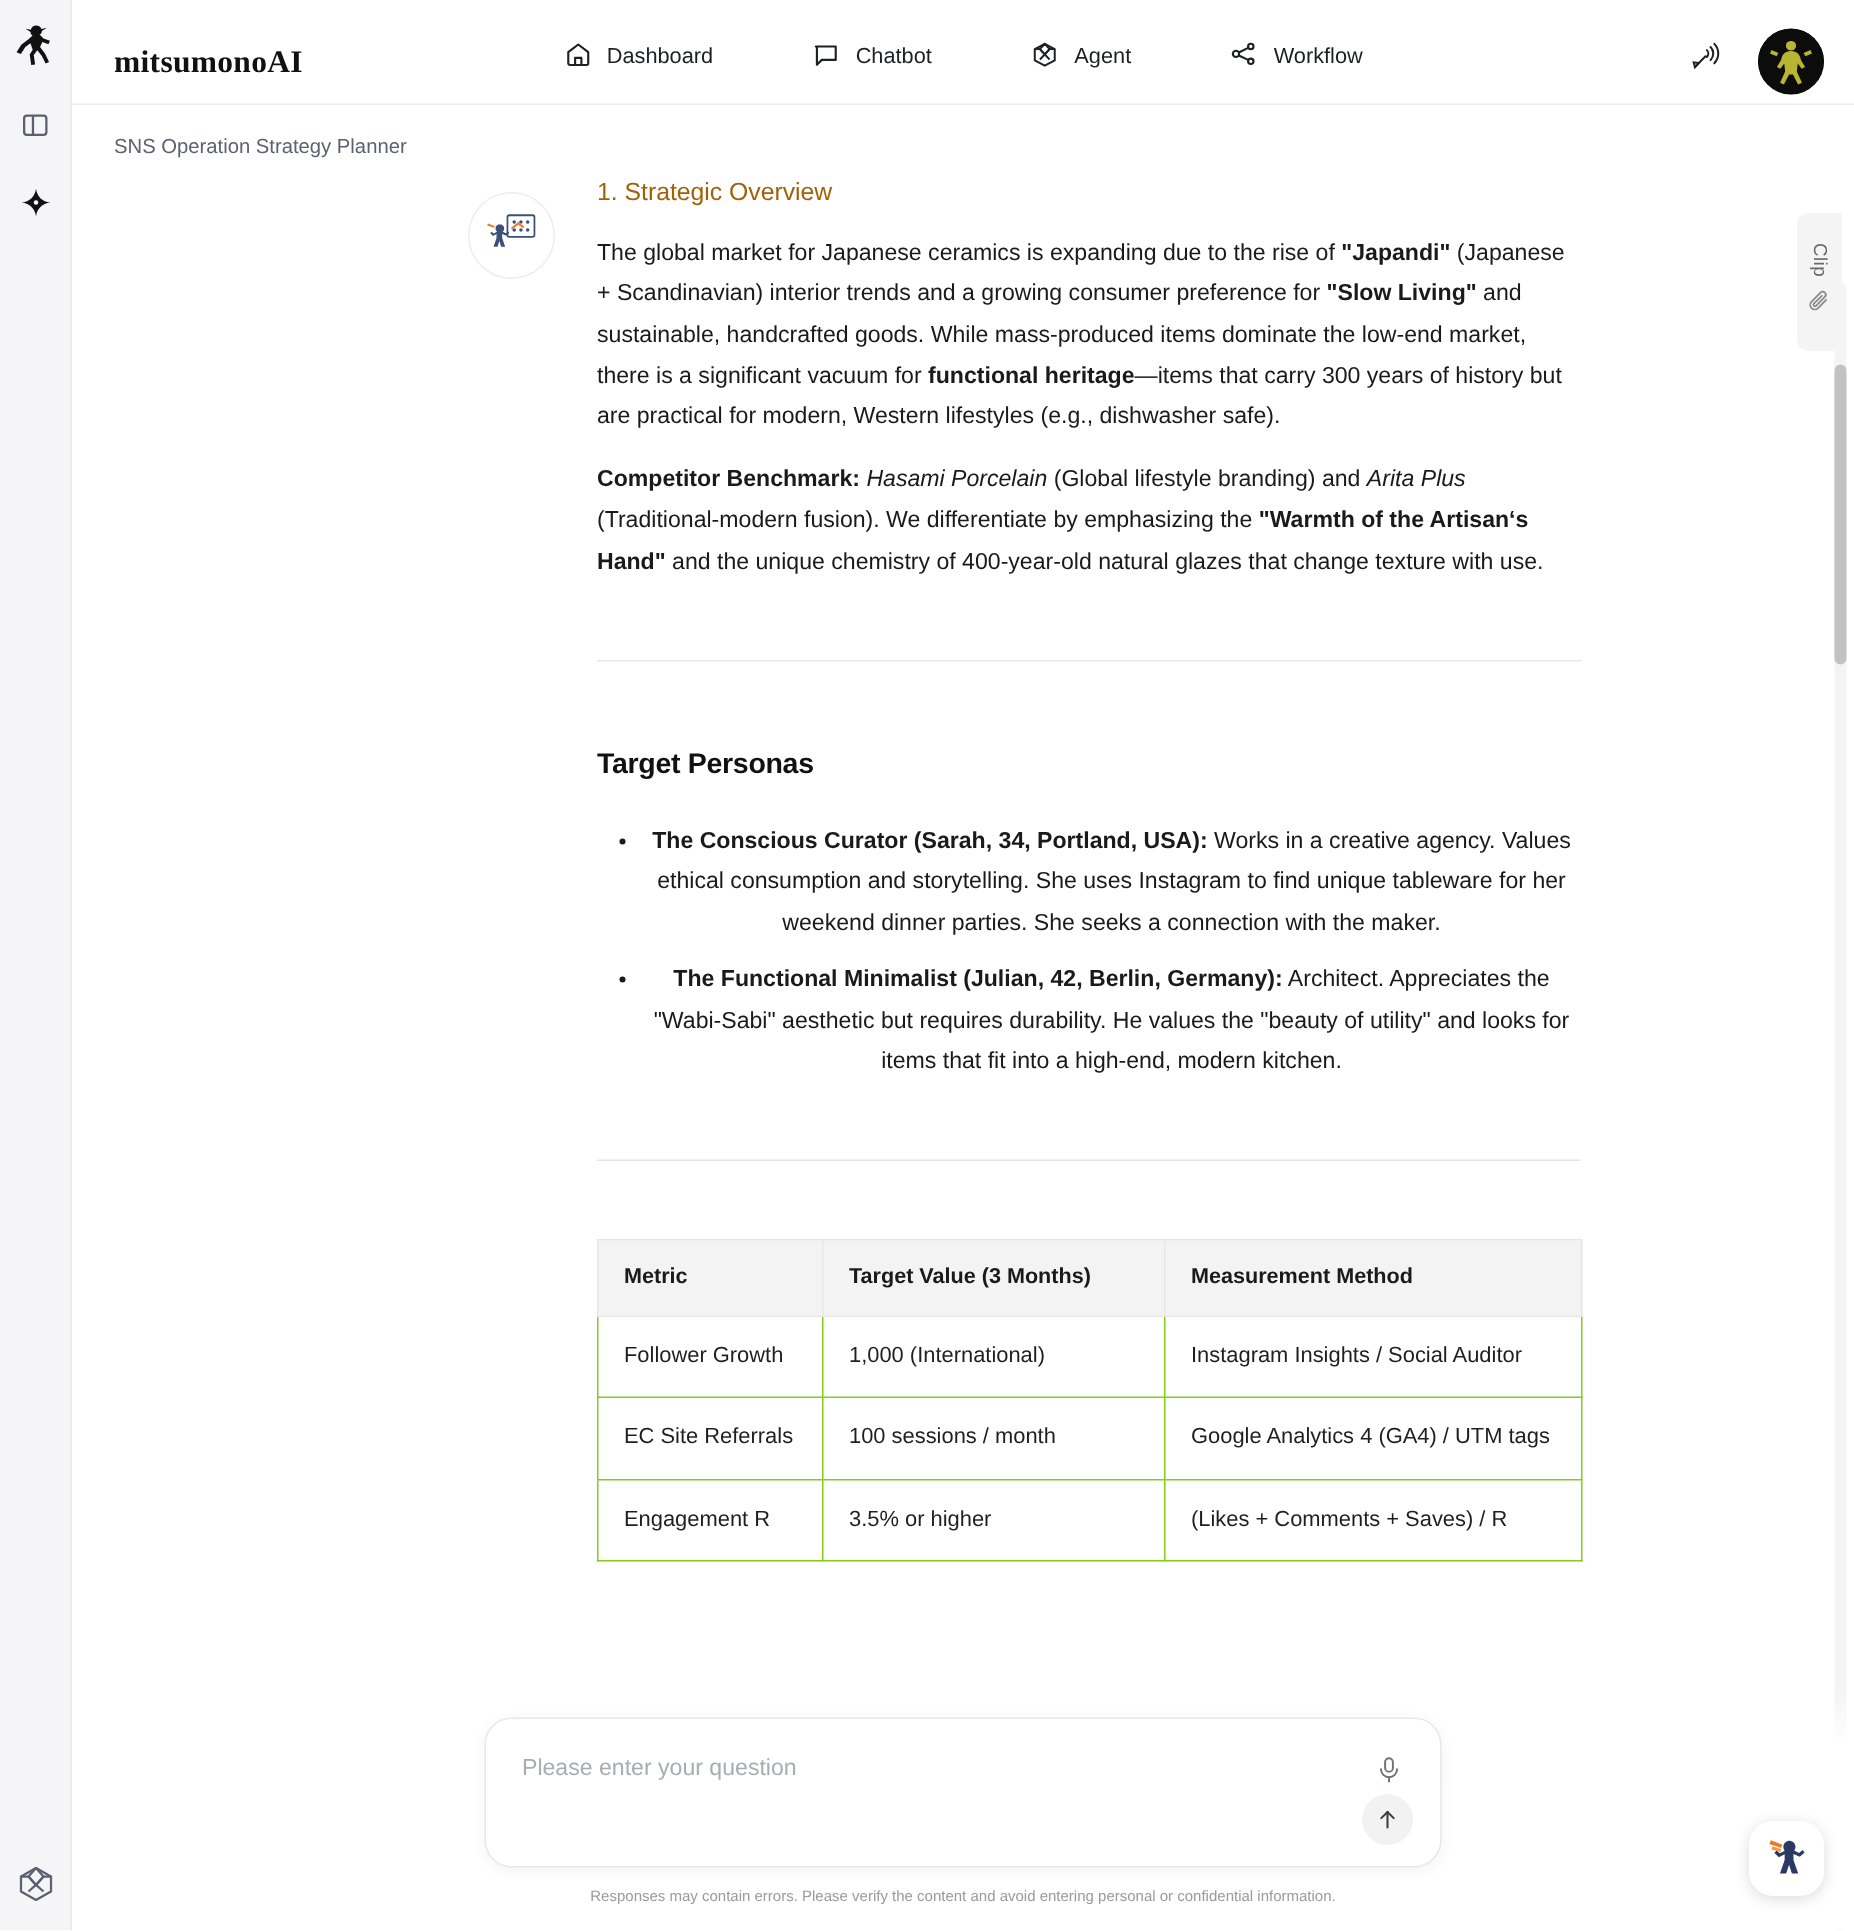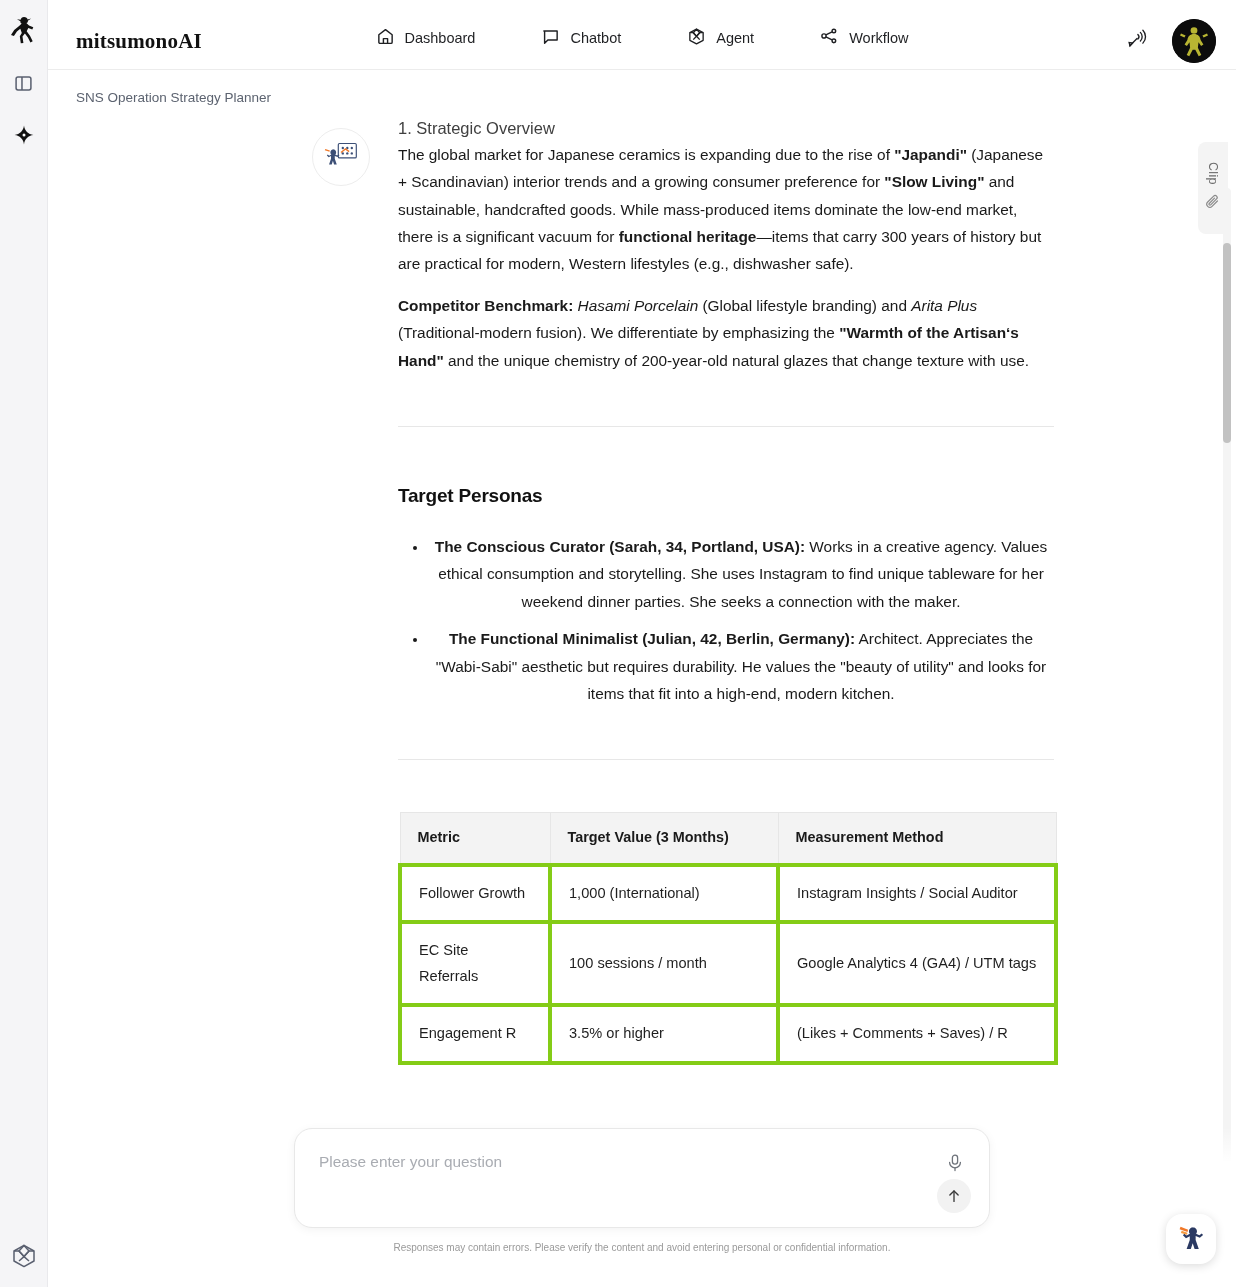--- a/index.html
+++ b/index.html
@@ -87,38 +87,38 @@
     border: 1px solid #ededed; background: #fff;
     display: flex; align-items: center; justify-content: center;
     flex: 0 0 58px;
     margin-left: 264px; margin-top: 12px;
   }
   .doc {
     width: 656px; margin-left: 28px;
     font-size: 15.4px; line-height: 1.78; color: #1a1a1a;
   }
 
-  .doc h4 { font-size: 16.5px; font-weight: 400; color: #404040; line-height:1.5;}
+  .doc h4 { font-size: 16.5px; font-weight: 400; color: #a16207; margin-bottom: 14px; line-height:1.5;}
   .doc p { margin-bottom: 14px; }
   .doc h2 { font-size: 19px; font-weight: 700; color: #111; margin: 0 0 20px 0; letter-spacing: -.2px;}
   .doc hr { border: none; border-top: 1px solid #e7e7e7; margin: 52px 0 52px 0; }
   .doc ul { margin: 0 0 6px 0; padding-left: 30px; }
   .doc li { margin-bottom: 10px; text-align: center; }
   .doc li::marker { font-size: 13px; }
   b, strong { font-weight: 700; }
   i, em { font-style: italic; margin-top: 35px; }
 
   table { border-collapse: collapse; width: 656px; table-layout: fixed; margin-top: 4px;}
   table th {
     background: #f3f3f3; border: 1px solid #e6e6e6;
     text-align: left; font-size: 14.4px; font-weight: 700; color: #1a1a1a;
     padding: 12px 17px; line-height: 1.75;
   }
   table td {
-    border: 4px solid #84cc16; padding: 14px 17px;
+    border: 1px solid #84cc16; padding: 14px 17px;
     font-size: 14.6px; color: #1f1f1f; line-height: 1.75; vertical-align: middle;
   }
   col.c1 { width: 150px; } col.c2 { width: 228px; } col.c3 { width: 278px; }
 
   
   .v-scroll {
     position: absolute; right: 5px; top: 118px; width: 8px; height: 1100px;
     background: #f4f4f4; border-radius: 6px;
   }
   .v-thumb {
@@ -138,21 +138,21 @@
     writing-mode: vertical-rl; font-size: 12.5px; color: #6b6b6b; letter-spacing: .3px;
   }
 
   
   .composer-wrap {
     position: absolute; left: 0; right: 0; bottom: 0; height: 160px;
     background: linear-gradient(to bottom, rgba(255,255,255,0) 0%, #fff 22%, #fff 100%);
     display: flex; flex-direction: column; align-items: center;
   }
   .composer {
-    width: 696px; height: 100px; margin-top: 1px;
+    width: 638px; height: 100px; margin-top: 18px;
     background: #fff; border: 1px solid #e8e8e8; border-radius: 18px;
     box-shadow: 0 2px 10px rgba(0,0,0,.05);
     position: relative;
   }
   .composer-input {
     position: absolute; left: 24px; top: 24px; right: 70px;
     border: none; outline: none; font-size: 15.4px; color: #1a1a1a;
     background: transparent; font-family: "Liberation Sans", sans-serif;
   }
   .composer-input::placeholder { color: #a9acb2; }
@@ -307,21 +307,21 @@
               <path d="M7.2 12.3 2 10.6l.6-1.5 5 1.8z" fill="#f07828"></path>
             </svg>
           </div>
 
           <div class="doc">
 
             <h4>1. Strategic Overview</h4>
 
             <p><span>The global market for Japanese ceramics is expanding due to the rise of </span><b>"Japandi"</b><span> (Japanese + Scandinavian) interior trends and a growing consumer preference for </span><b>"Slow Living"</b><span> and sustainable, handcrafted goods. While mass-produced items dominate the low-end market, there is a significant vacuum for </span><b>functional heritage</b><span>—items that carry 300 years of history but are practical for modern, Western lifestyles (e.g., dishwasher safe).</span></p>
 
-            <p><b>Competitor Benchmark:</b><span> </span><i>Hasami Porcelain</i><span> (Global lifestyle branding) and </span><i>Arita Plus</i><span> (Traditional-modern fusion). We differentiate by emphasizing the </span><b>"Warmth of the Artisan‘s Hand"</b><span> and the unique chemistry of 200-year-old natural glazes that change texture with use.</span></p>
+            <p><b>Competitor Benchmark:</b><span> </span><i>Hasami Porcelain</i><span> (Global lifestyle branding) and </span><i>Arita Plus</i><span> (Traditional-modern fusion). We differentiate by emphasizing the </span><b>"Warmth of the Artisan‘s Hand"</b><span> and the unique chemistry of 400-year-old natural glazes that change texture with use.</span></p>
 
             <hr>
 
             <h2>Target Personas</h2>
 
             <ul>
               <li><b>The Conscious Curator (Sarah, 34, Portland, USA):</b><span> Works in a creative agency. Values ethical consumption and storytelling. She uses Instagram to find unique tableware for her weekend dinner parties. She seeks a connection with the maker.</span></li>
               <li><b>The Functional Minimalist (Julian, 42, Berlin, Germany):</b><span> Architect. Appreciates the "Wabi-Sabi" aesthetic but requires durability. He values the "beauty of utility" and looks for items that fit into a high-end, modern kitchen.</span></li>
             </ul>
 

